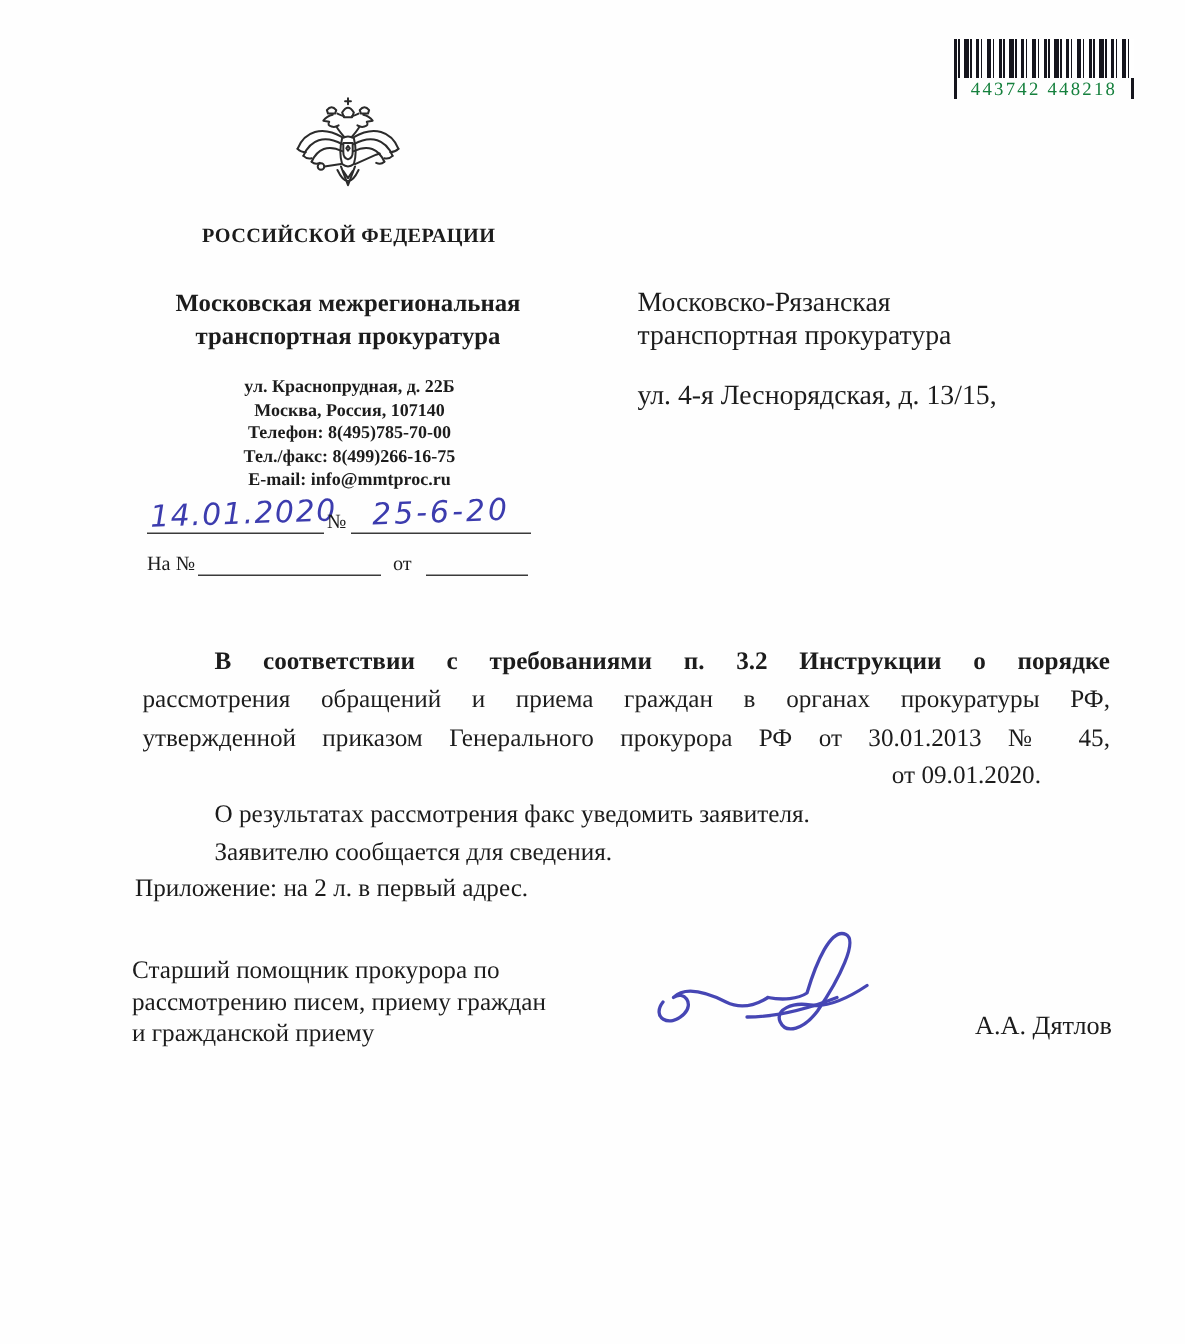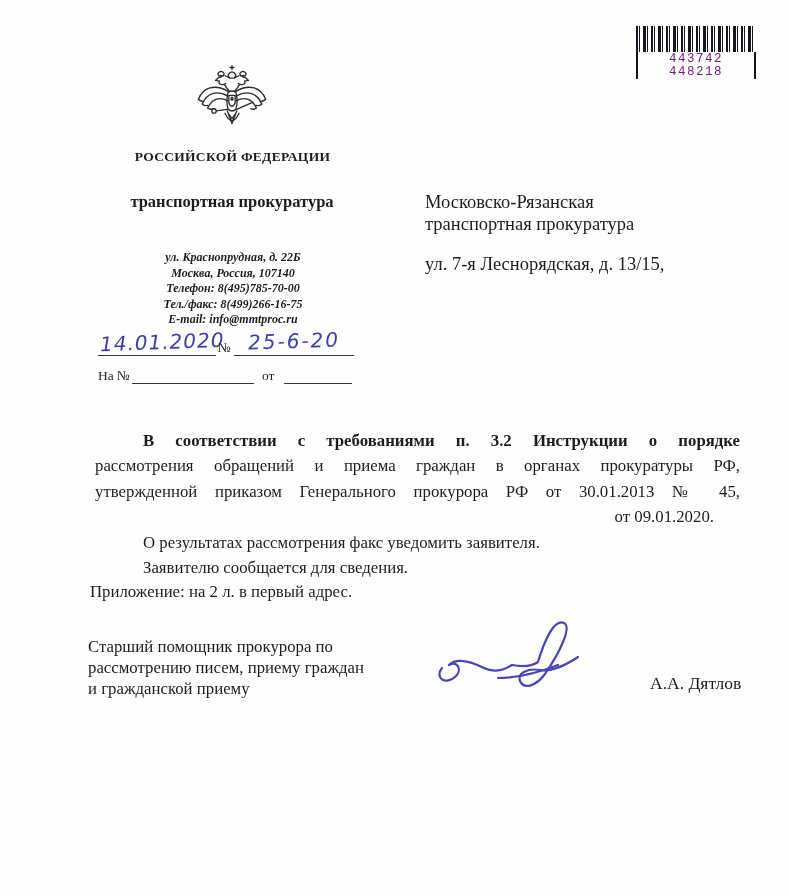--- a/index.html
+++ b/index.html
@@ -16,41 +16,41 @@
   .barcode{position:absolute;left:636px;top:26px;width:120px;}
   .barcode-bars{
     height:28px;width:100%;
     background:repeating-linear-gradient(90deg,
       #15151d 0px,#15151d 2px,#fff 2px,#fff 3px,
       #15151d 3px,#15151d 4px,#fff 4px,#fff 7px,
       #15151d 7px,#15151d 10px,#fff 10px,#fff 11px,
       #15151d 11px,#15151d 12px,#fff 12px,#fff 15px);
   }
   .barcode-digits{
-    font-family:Liberation Mono, monospace;
+    font-family:Liberation Serif, serif;
     font-size:12.5px;line-height:13px;letter-spacing:1.5px;
-    text-align:center;color:#701a75;
+    text-align:center;color:#15803d;
     background:#fefefe;margin-top:-2px;padding-top:1px;
     border-left:2px solid #15151d;border-right:2px solid #15151d;
   }
   
   .emblem{position:absolute;left:192px;top:64px;width:80px;height:72px;}
   
   .org-head{
     position:absolute;left:95px;top:148px;width:275px;
     text-align:center;font-weight:bold;font-size:13.5px;line-height:18px;
     letter-spacing:.3px;
   }
   .org-name{
     position:absolute;left:82px;top:191px;width:300px;
     text-align:center;font-weight:bold;font-size:16.5px;line-height:21.5px;
   }
   .contact{
     position:absolute;left:108px;top:250px;width:250px;
-    text-align:center;font-weight:bold;font-size:12px;line-height:15.6px;font-style:italic;
+    text-align:center;font-weight:bold;font-size:12px;line-height:15.6px;
   }
   
   .ref-row1{position:absolute;left:98px;top:330px;width:260px;height:27px;}
   .hw{
     font-family:"DejaVu Sans",sans-serif;font-style:italic;
     color:#3c3cae;
   }
   .hw-date{
     position:absolute;left:2px;top:0px;font-size:20px;letter-spacing:1px;
     transform:rotate(-2deg);white-space:nowrap;
@@ -74,21 +74,21 @@
   }
   .recipient .gap{height:19px;}
   
   .body-text{
     position:absolute;left:95px;top:428px;width:645px;
     font-size:16.8px;line-height:25.4px;
   }
   .jline{text-align:justify;text-align-last:justify;}
   .jline.first{text-indent:48px;font-weight:bold;}
   .line4{display:flex;}
-  .line4 .right{margin-left:auto;margin-right:26px;}
+  .line4 .right{margin-left:auto;margin-right:46px;}
   .iline{text-indent:48px;}
   .attachment{
     position:absolute;left:90px;top:582px;
     font-size:16.8px;
   }
   
   .sig-title{
     position:absolute;left:88px;top:636px;width:330px;
     font-size:16.8px;line-height:21px;
   }
@@ -135,20 +135,21 @@
       <path d="M41,63 Q50,82 59,63"></path>
       <path d="M46,64 L50,70 L54,64"></path>
     </g>
   </svg>
 
   <div class="org-head">
     <div>РОССИЙСКОЙ ФЕДЕРАЦИИ</div>
   </div>
 
   <div class="org-name">
+    <div>Московская межрегиональная</div>
     <div>транспортная прокуратура</div>
   </div>
 
   <div class="contact">
     <div>ул. Краснопрудная, д. 22Б</div>
     <div>Москва, Россия, 107140</div>
     <div>Телефон: 8(495)785-70-00</div>
     <div>Тел./факс: 8(499)266-16-75</div>
     <div>E-mail: info@mmtproc.ru</div>
   </div>
@@ -165,21 +166,21 @@
     <span class="ref-na">На №</span>
     <span class="ref-line3"></span>
     <span class="ref-ot">от</span>
     <span class="ref-line4"></span>
   </div>
 
   <div class="recipient">
     <div>Московско-Рязанская</div>
     <div>транспортная прокуратура</div>
     <div class="gap"></div>
-    <div>ул. 7-я Леснорядская, д. 13/15,</div>
+    <div>ул. 4-я Леснорядская, д. 13/15,</div>
   </div>
 
   <div class="body-text">
     <div class="jline first">В соответствии с требованиями п. 3.2 Инструкции о порядке</div>
     <div class="jline">рассмотрения обращений и приема граждан в органах прокуратуры РФ,</div>
     <div class="jline">утвержденной приказом Генерального прокурора РФ от 30.01.2013 № 45,</div>
     <div class="line4">
       <span class="right">от 09.01.2020.</span>
     </div>
     <div class="iline">О результатах рассмотрения факс уведомить заявителя.</div>

